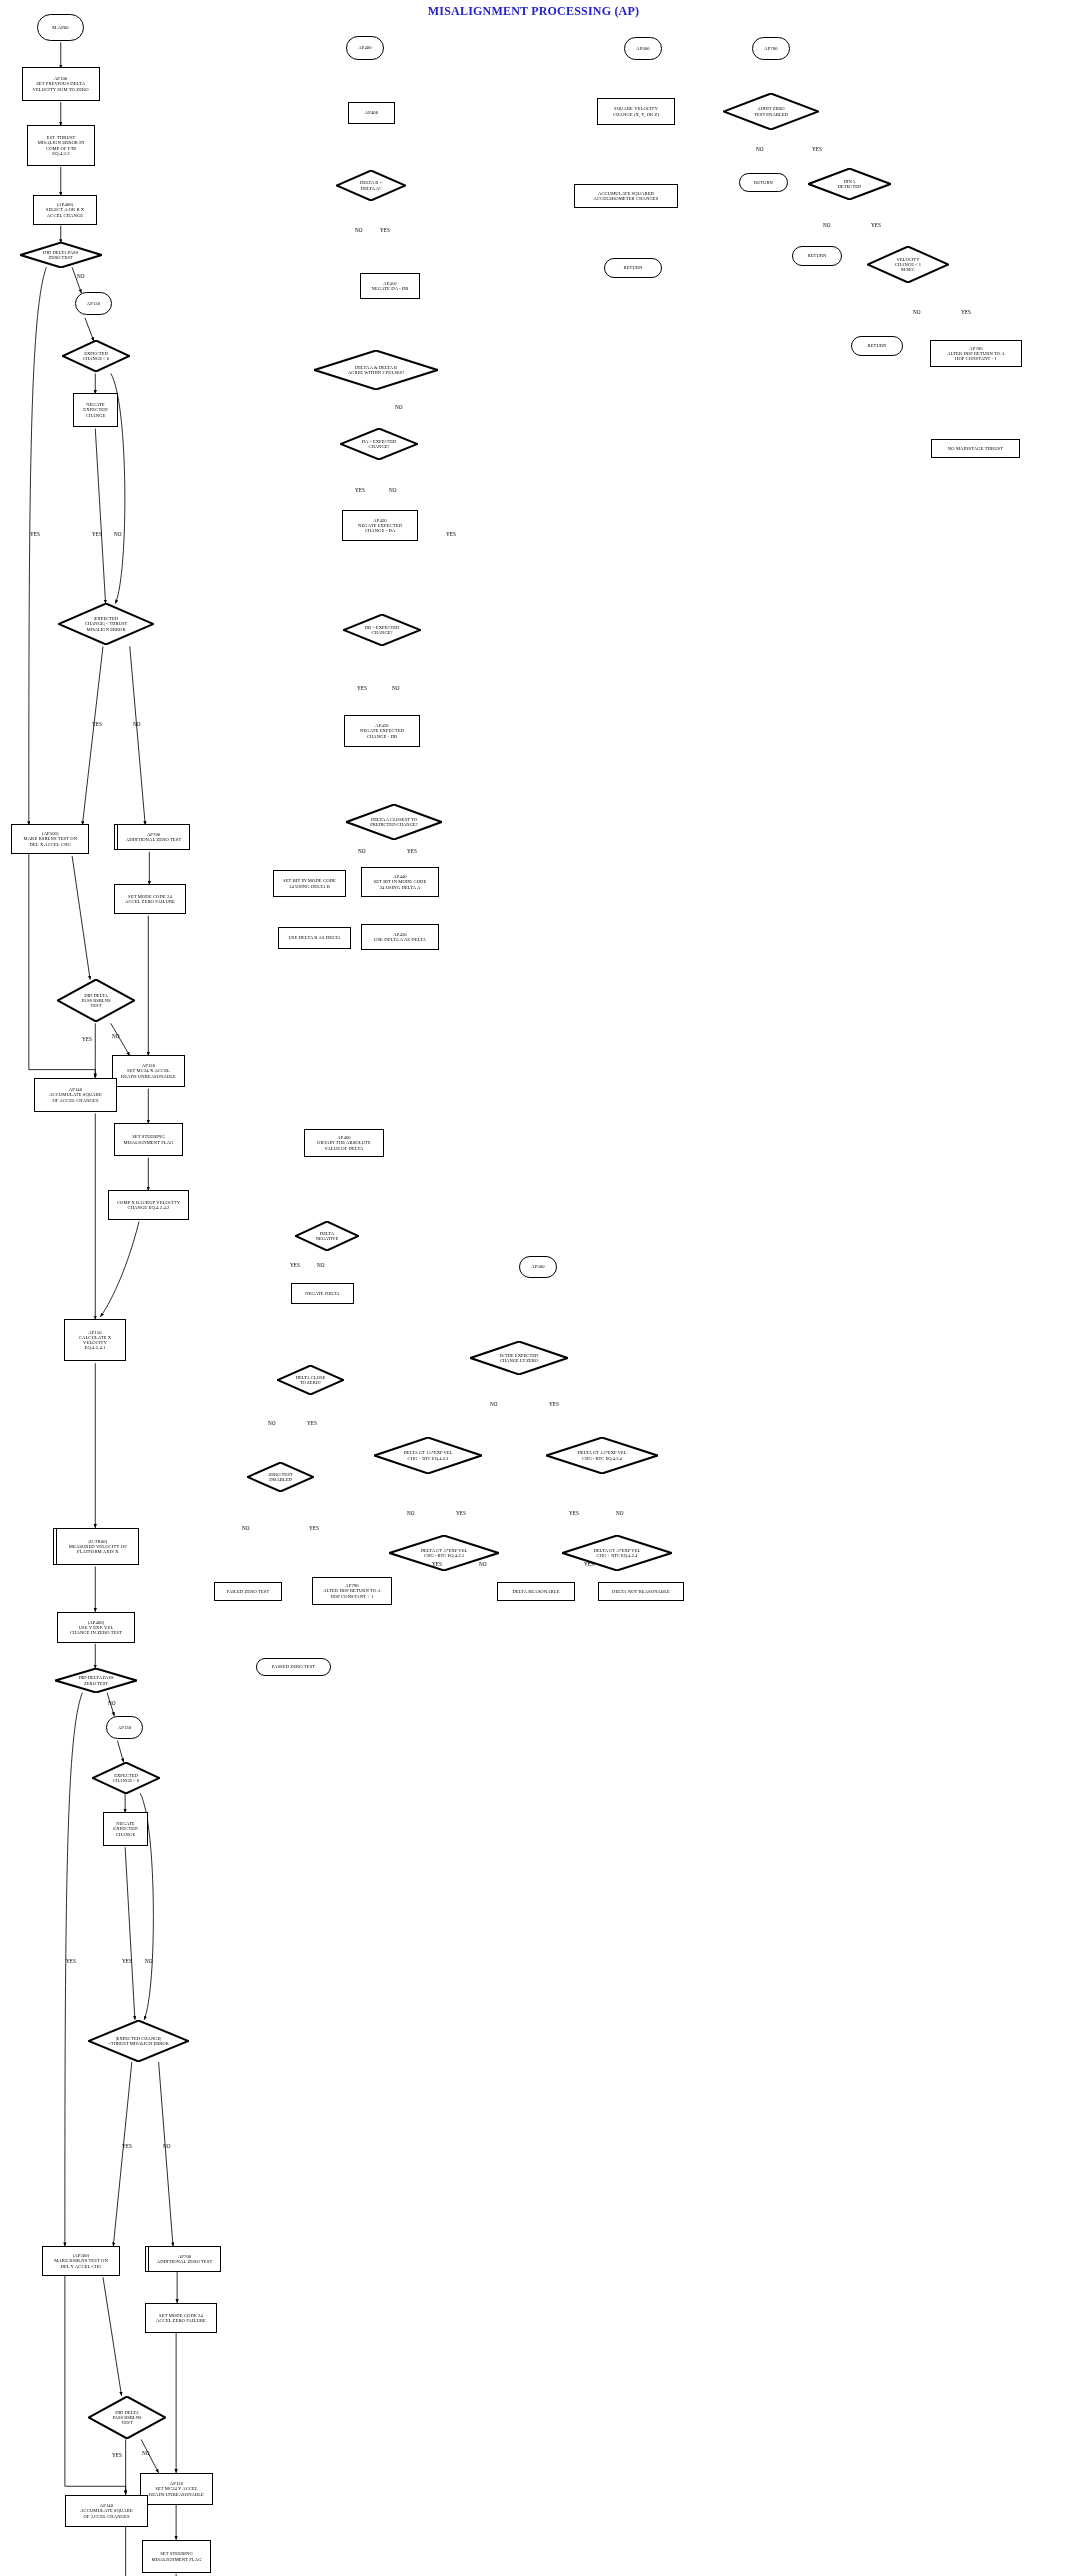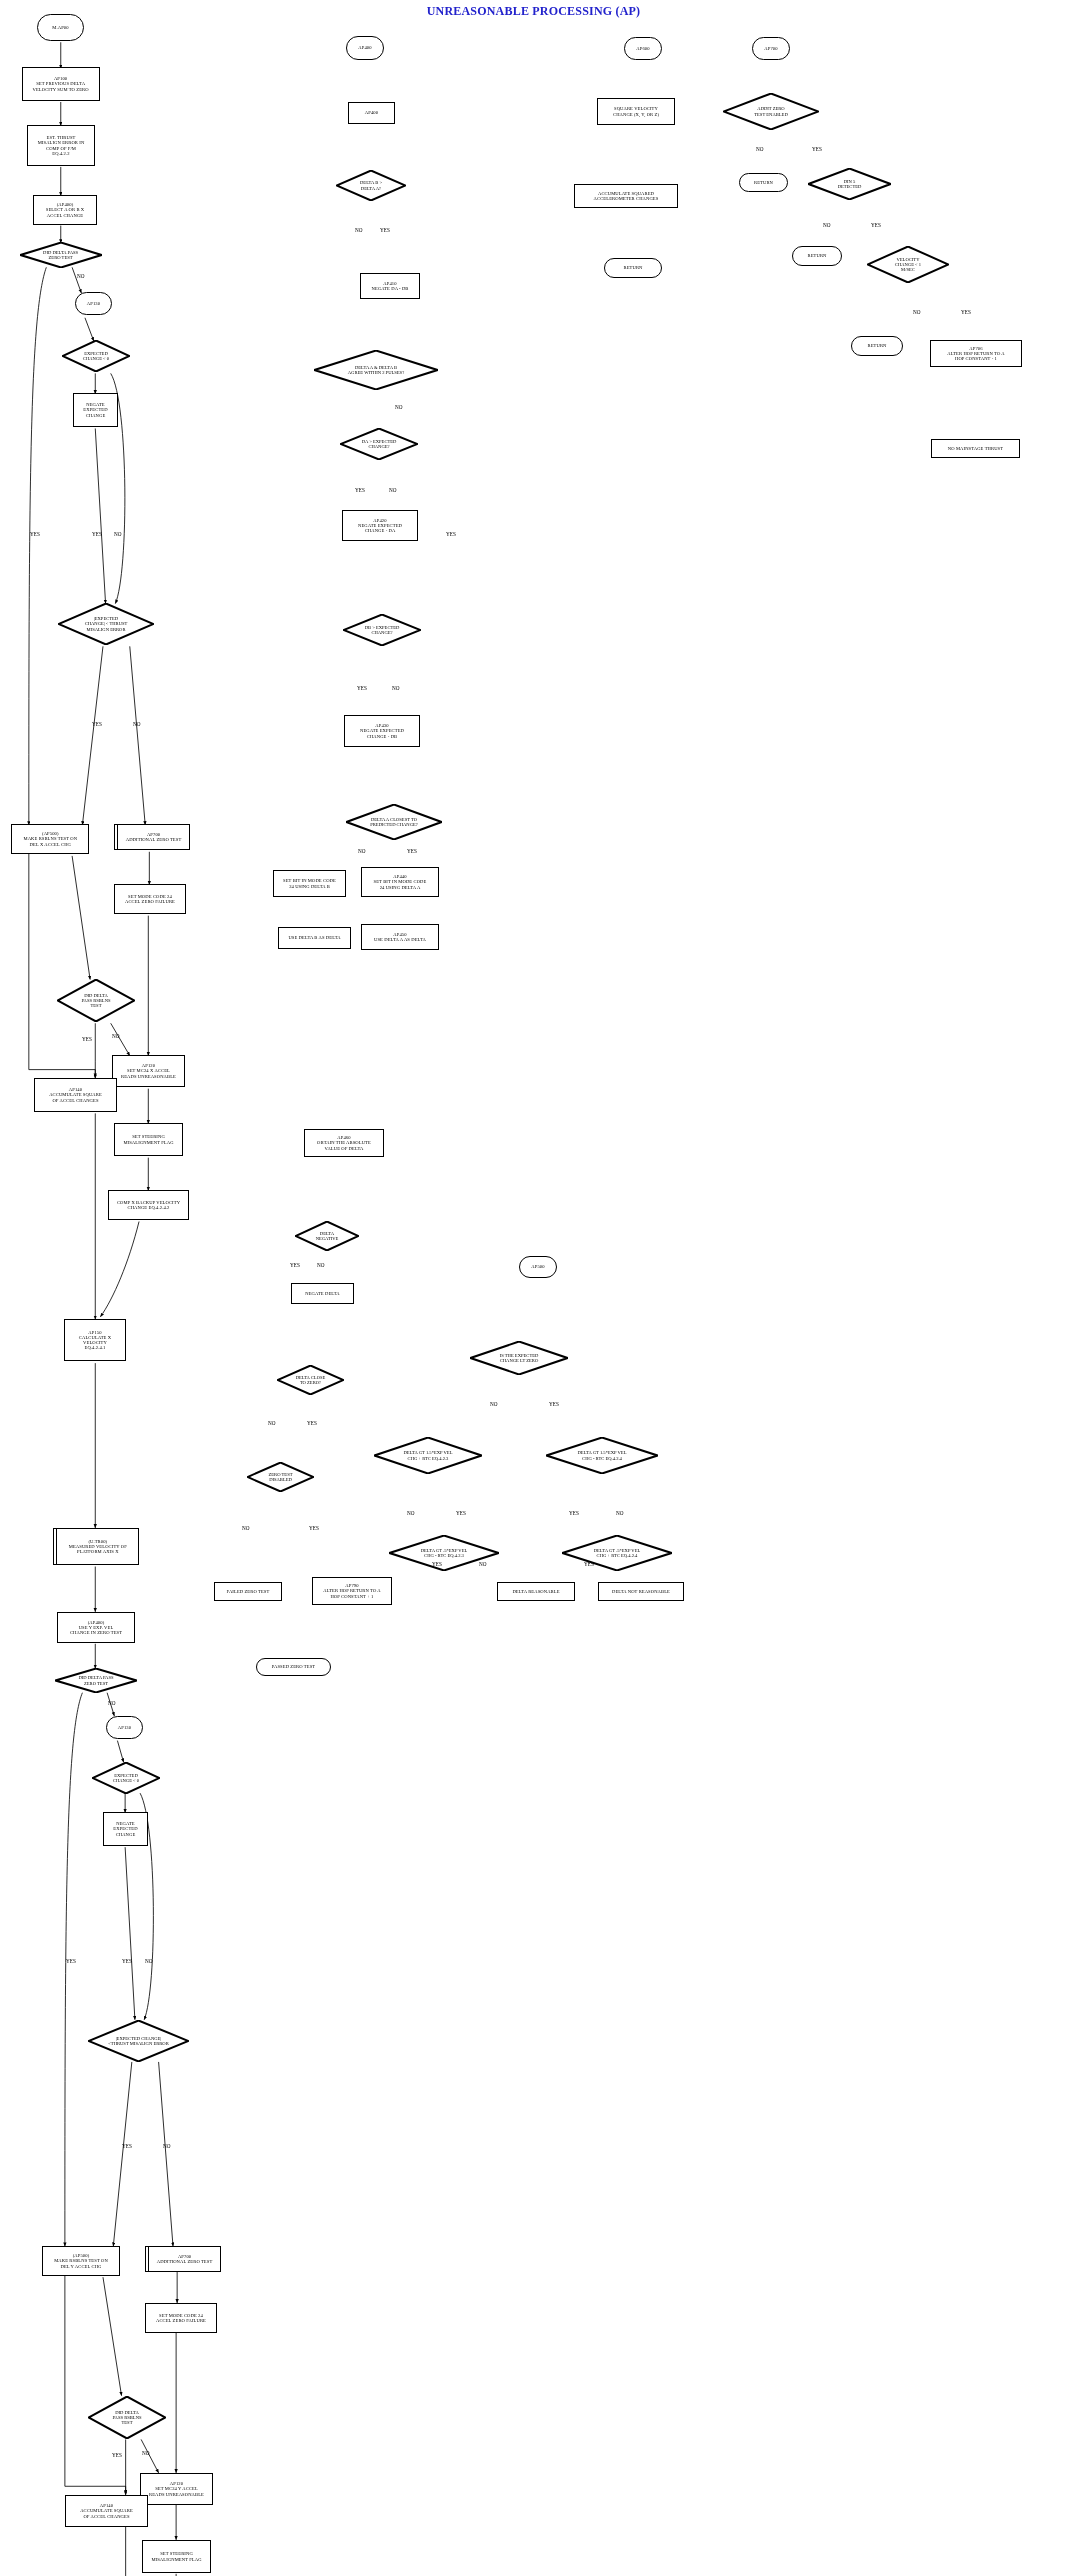--- a/index.html
+++ b/index.html
@@ -32,21 +32,21 @@
   .elabel{position:absolute;font-size:5.2px;font-family:"Liberation Serif", serif;
         color:#000;white-space:nowrap;}
   
   #edges{position:absolute;left:0;top:0;width:1067px;height:3973px;pointer-events:none;}
 </style>
 </head>
 <body>
 
 <div id="canvas">
 
-  <div id="title" style="color: rgb(34, 34, 204);">UNREASONABLE PROCESSING (AP)</div>
+  <div id="title" style="color: rgb(34, 34, 204);">MISALIGNMENT PROCESSING (AP)</div>
 
   <svg id="edges" viewBox="0 0 2072 7711">
     <defs>
       <marker id="ah" markerWidth="9" markerHeight="9" refX="7.5" refY="3.2" orient="auto" markerUnits="userSpaceOnUse">
         <path d="M0,0 L8,3.2 L0,6.4 z" fill="#000"></path>
       </marker>
     </defs>
     <g stroke="#000" stroke-width="1.6" fill="none" marker-end="url(#ah)">
 
       <path d="M118,80 L118,131"></path>

